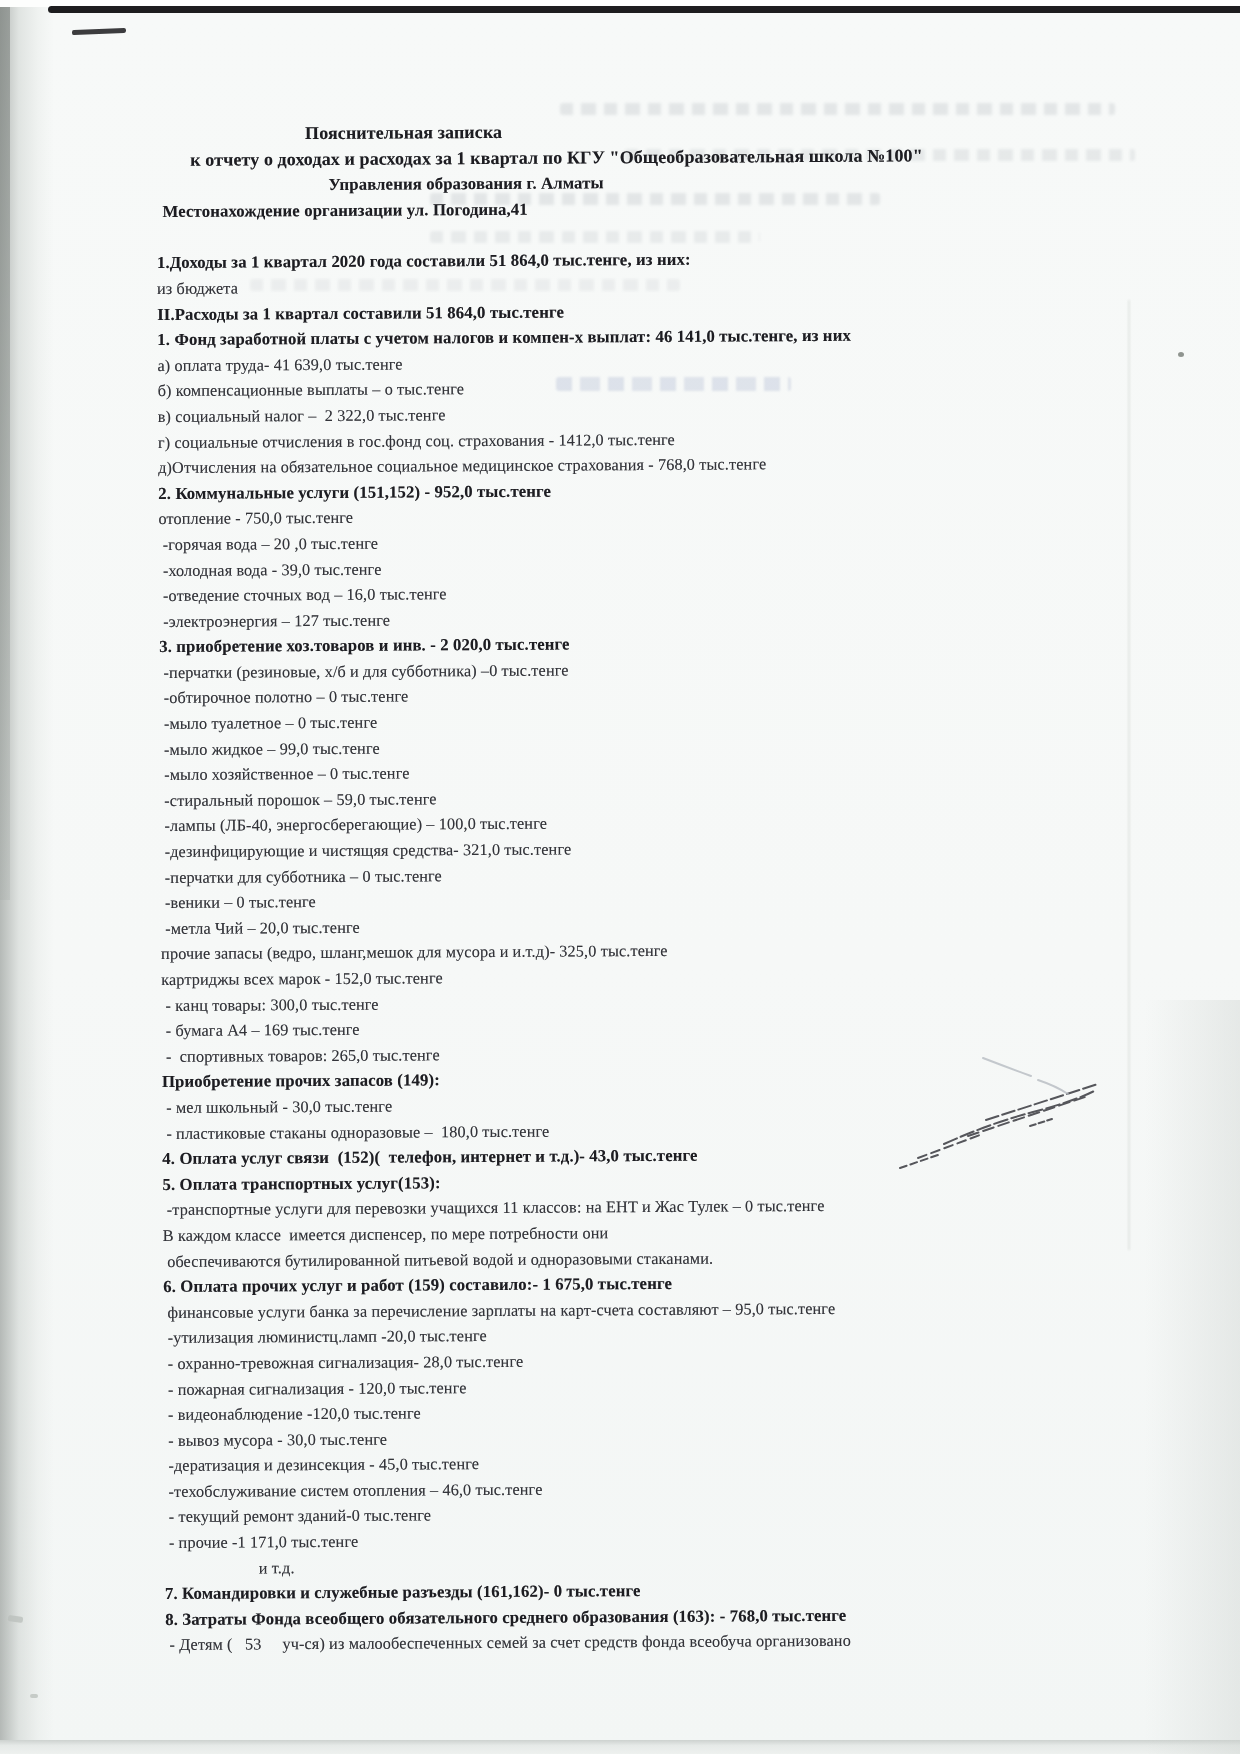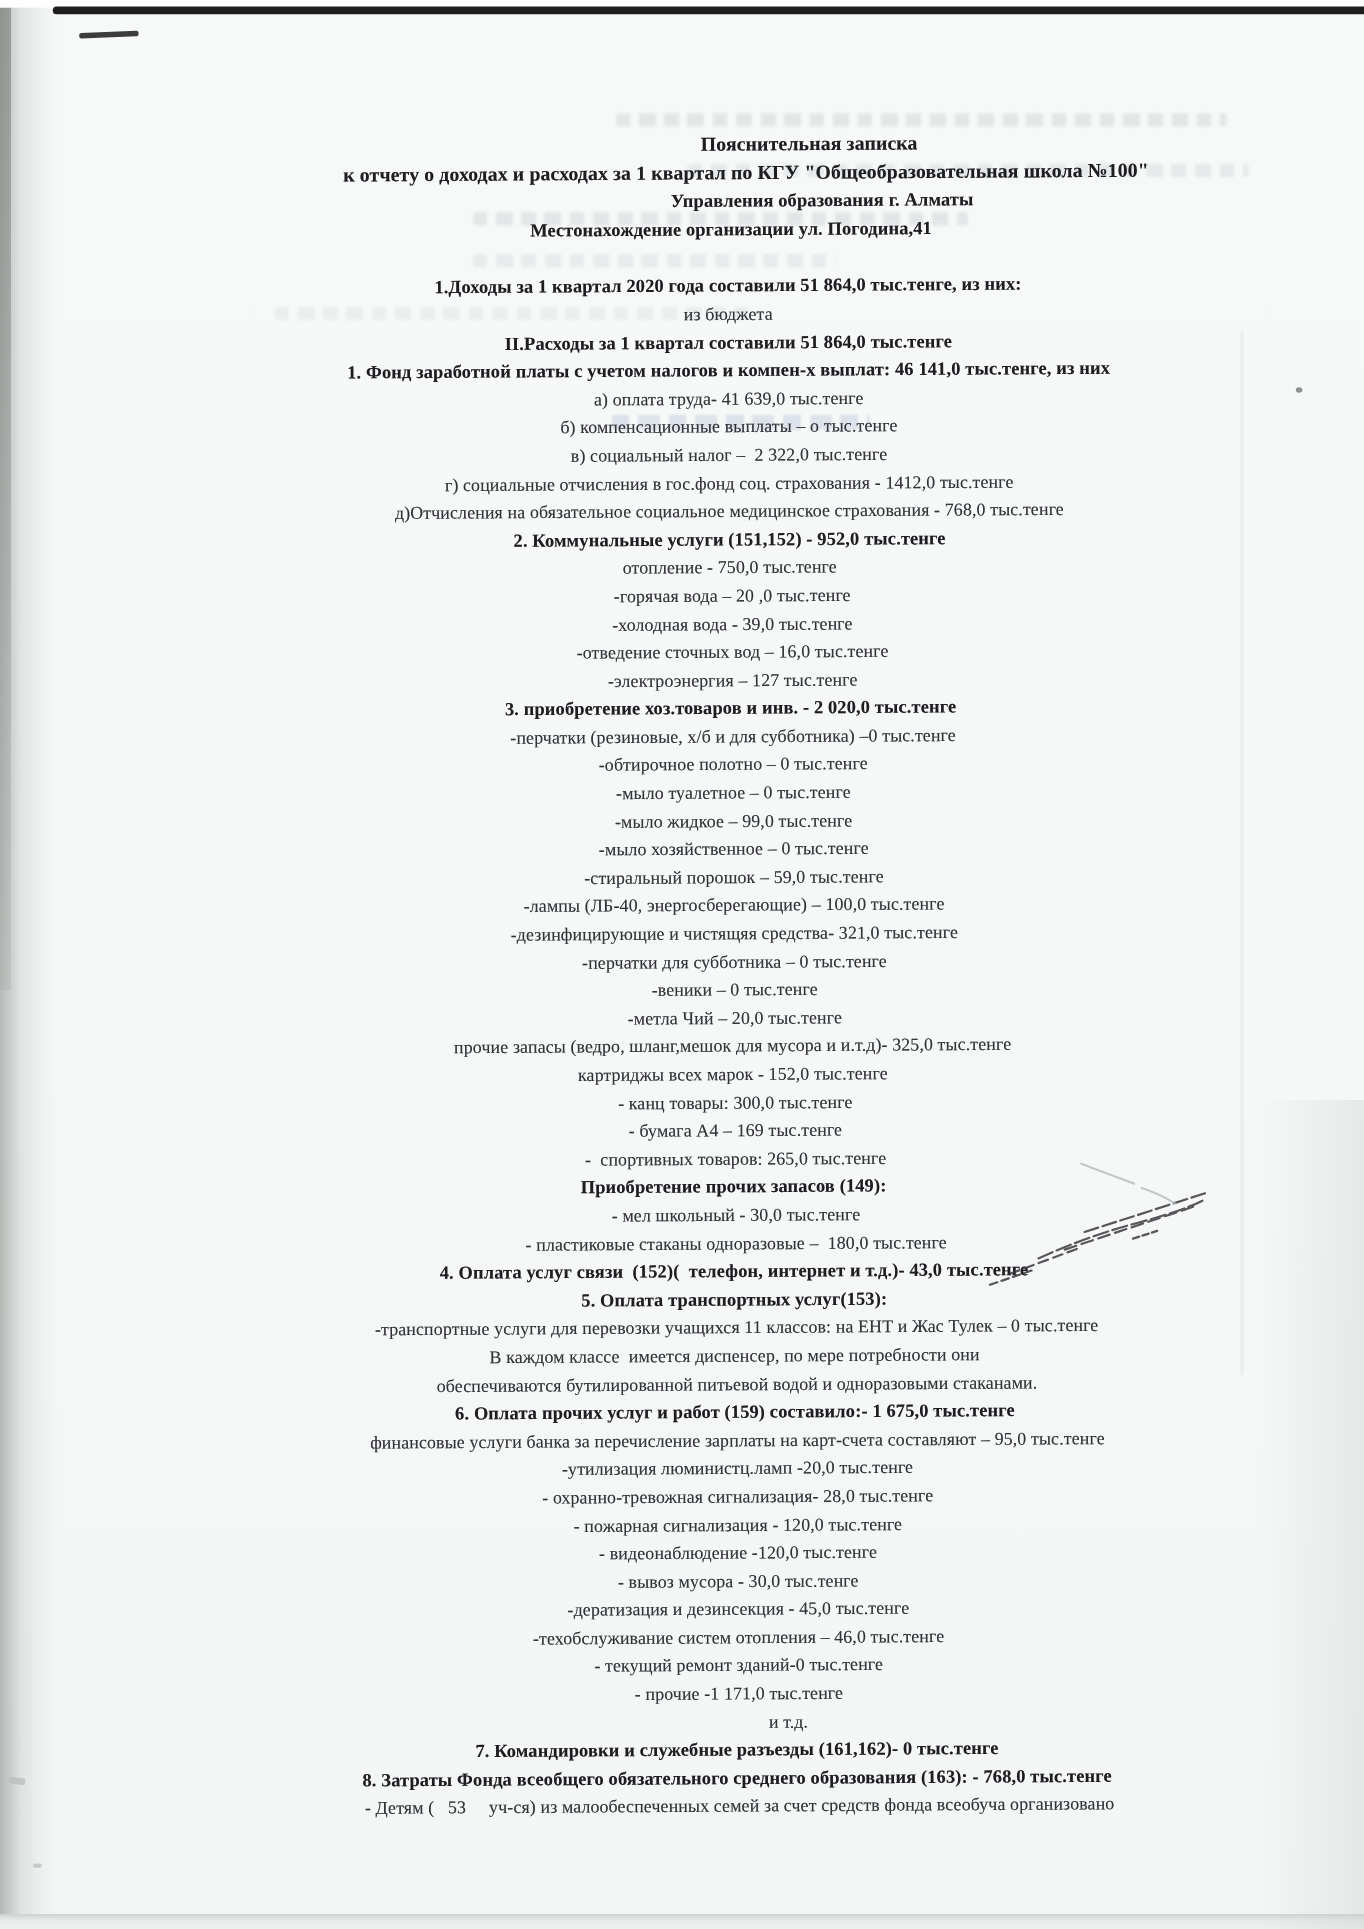--- a/index.html
+++ b/index.html
@@ -2,21 +2,20 @@
 <html><head>
 <meta charset="utf-8">
 <style>
   html,body{margin:0;padding:0;background:#ffffff;}
   .scan{
     position:relative;
     width:1240px;height:1754px;
     background:linear-gradient(180deg,#f7f9f8 0%,#f6f8f7 55%,#f3f6f5 100%);
     overflow:hidden;
     font-family:"Liberation Serif","DejaVu Serif",serif;
-    text-align:center;
   }
   
   .edge-left{
     position:absolute;left:0;top:0;width:54px;height:1754px;
     background:linear-gradient(90deg,rgba(138,144,140,.60) 0%,rgba(196,202,198,.45) 35%,rgba(225,229,226,.35) 70%,rgba(245,247,246,0) 100%);
   }
   .edge-left-dark{
     position:absolute;left:0;top:0;width:10px;height:900px;
     background:linear-gradient(180deg,rgba(110,116,112,.55),rgba(160,166,162,.25));
   }

